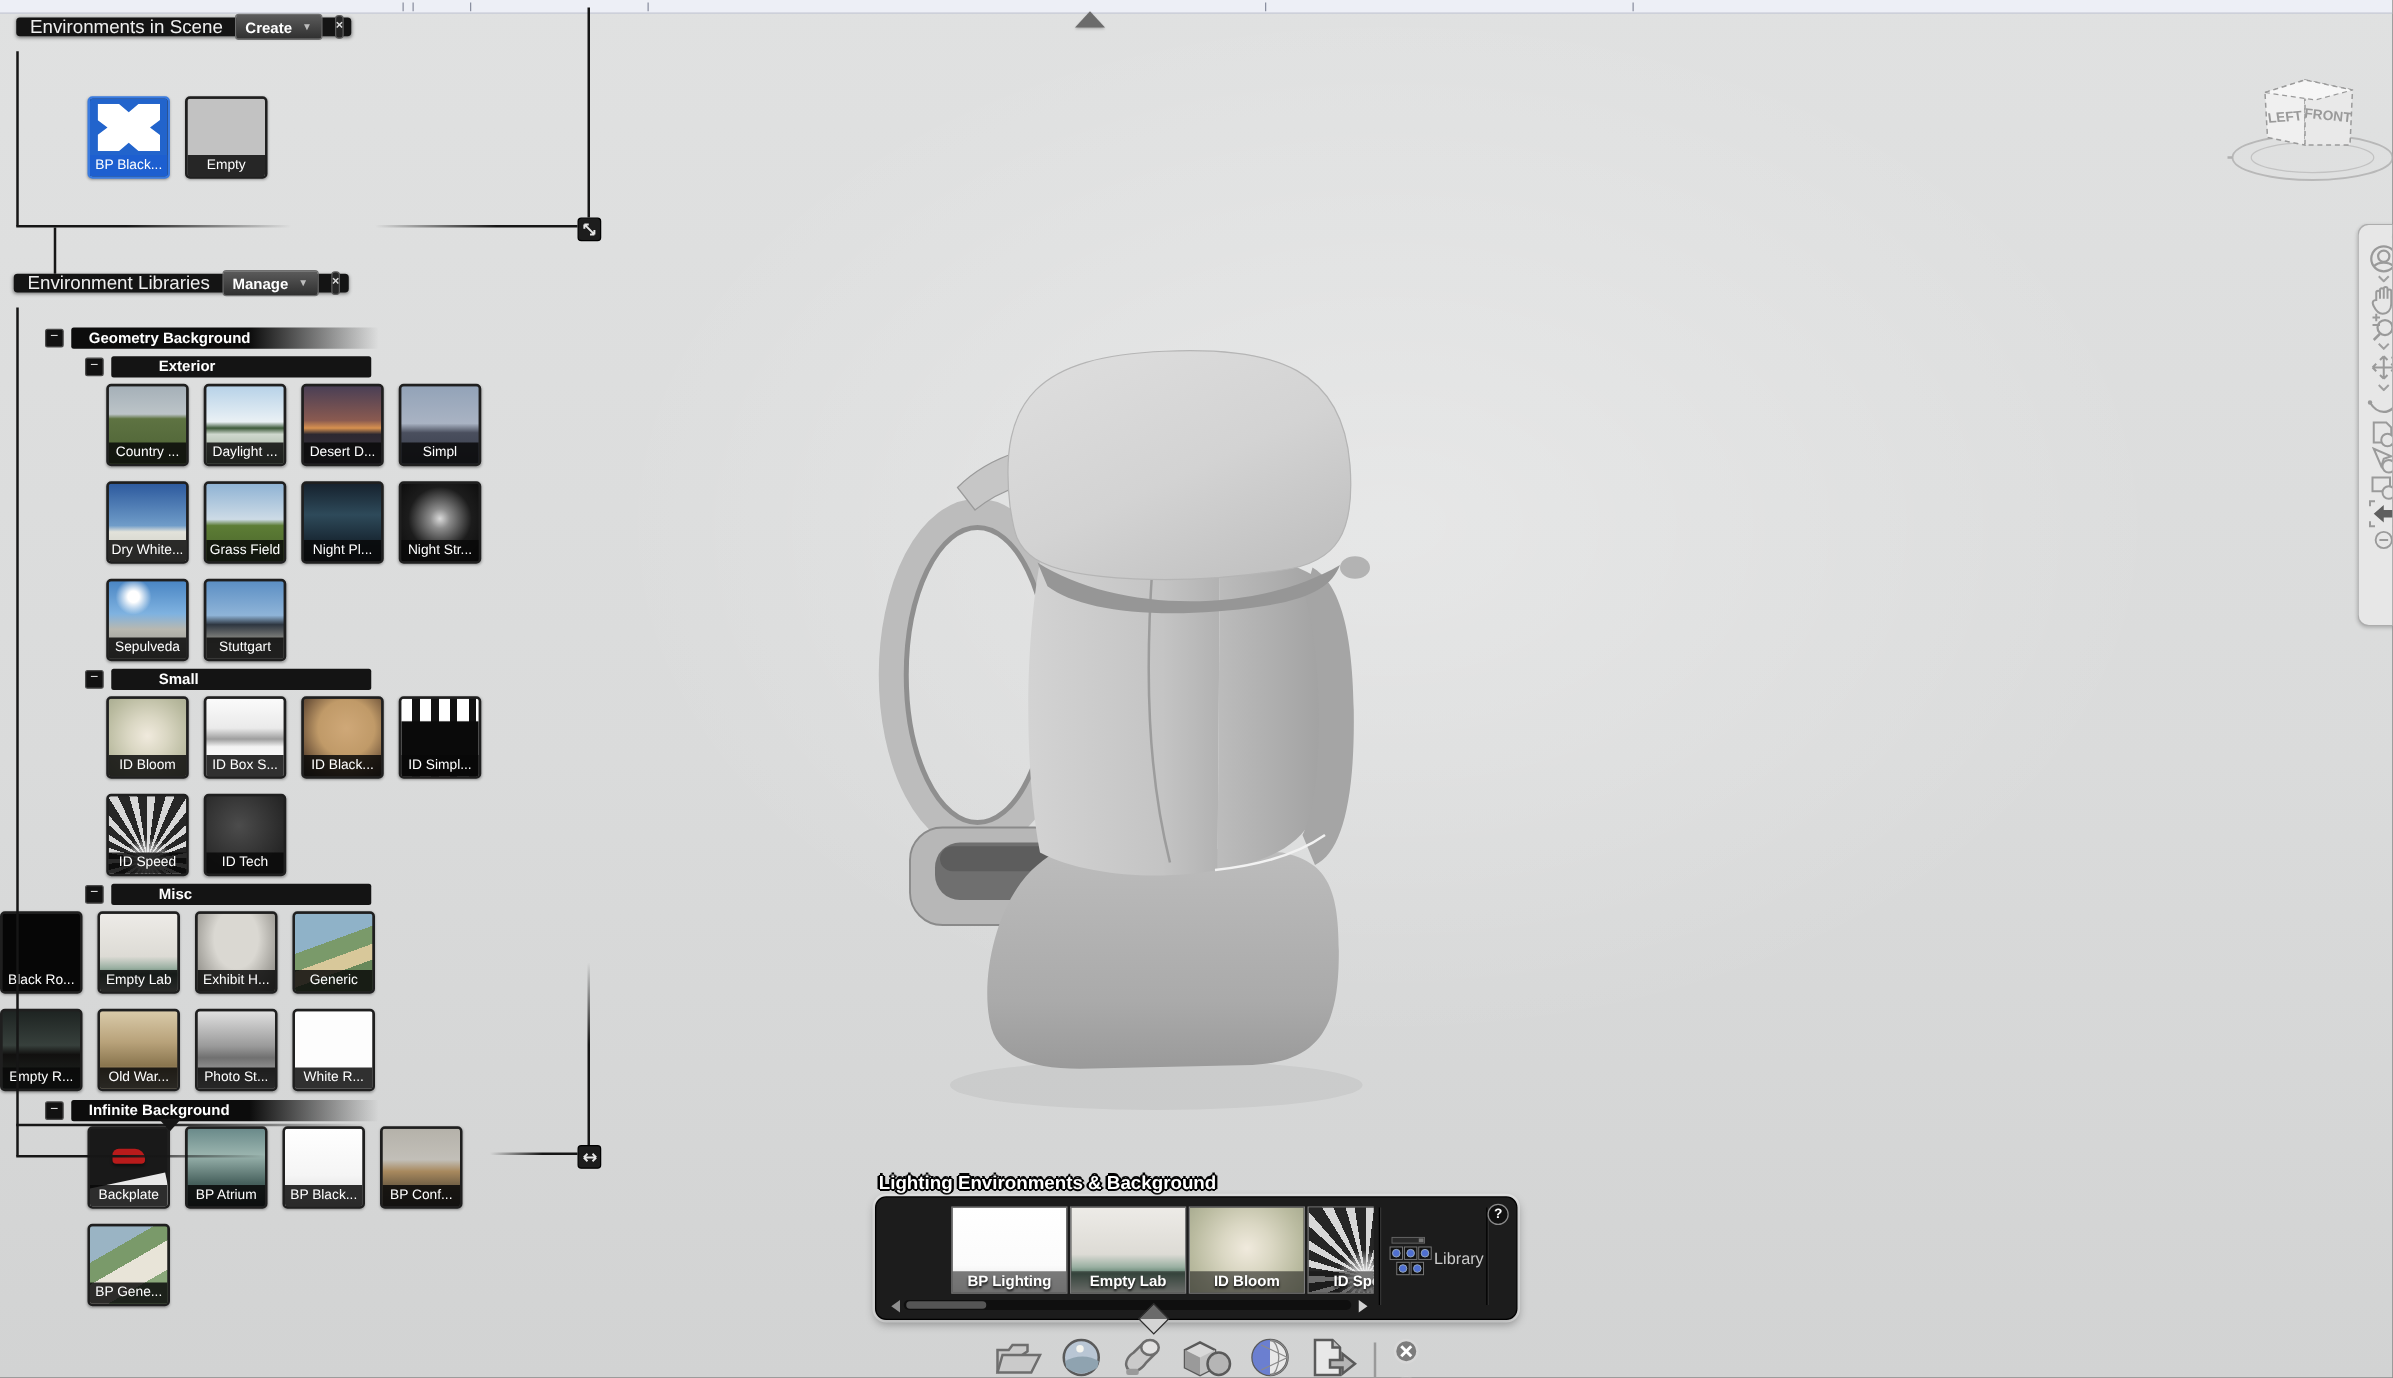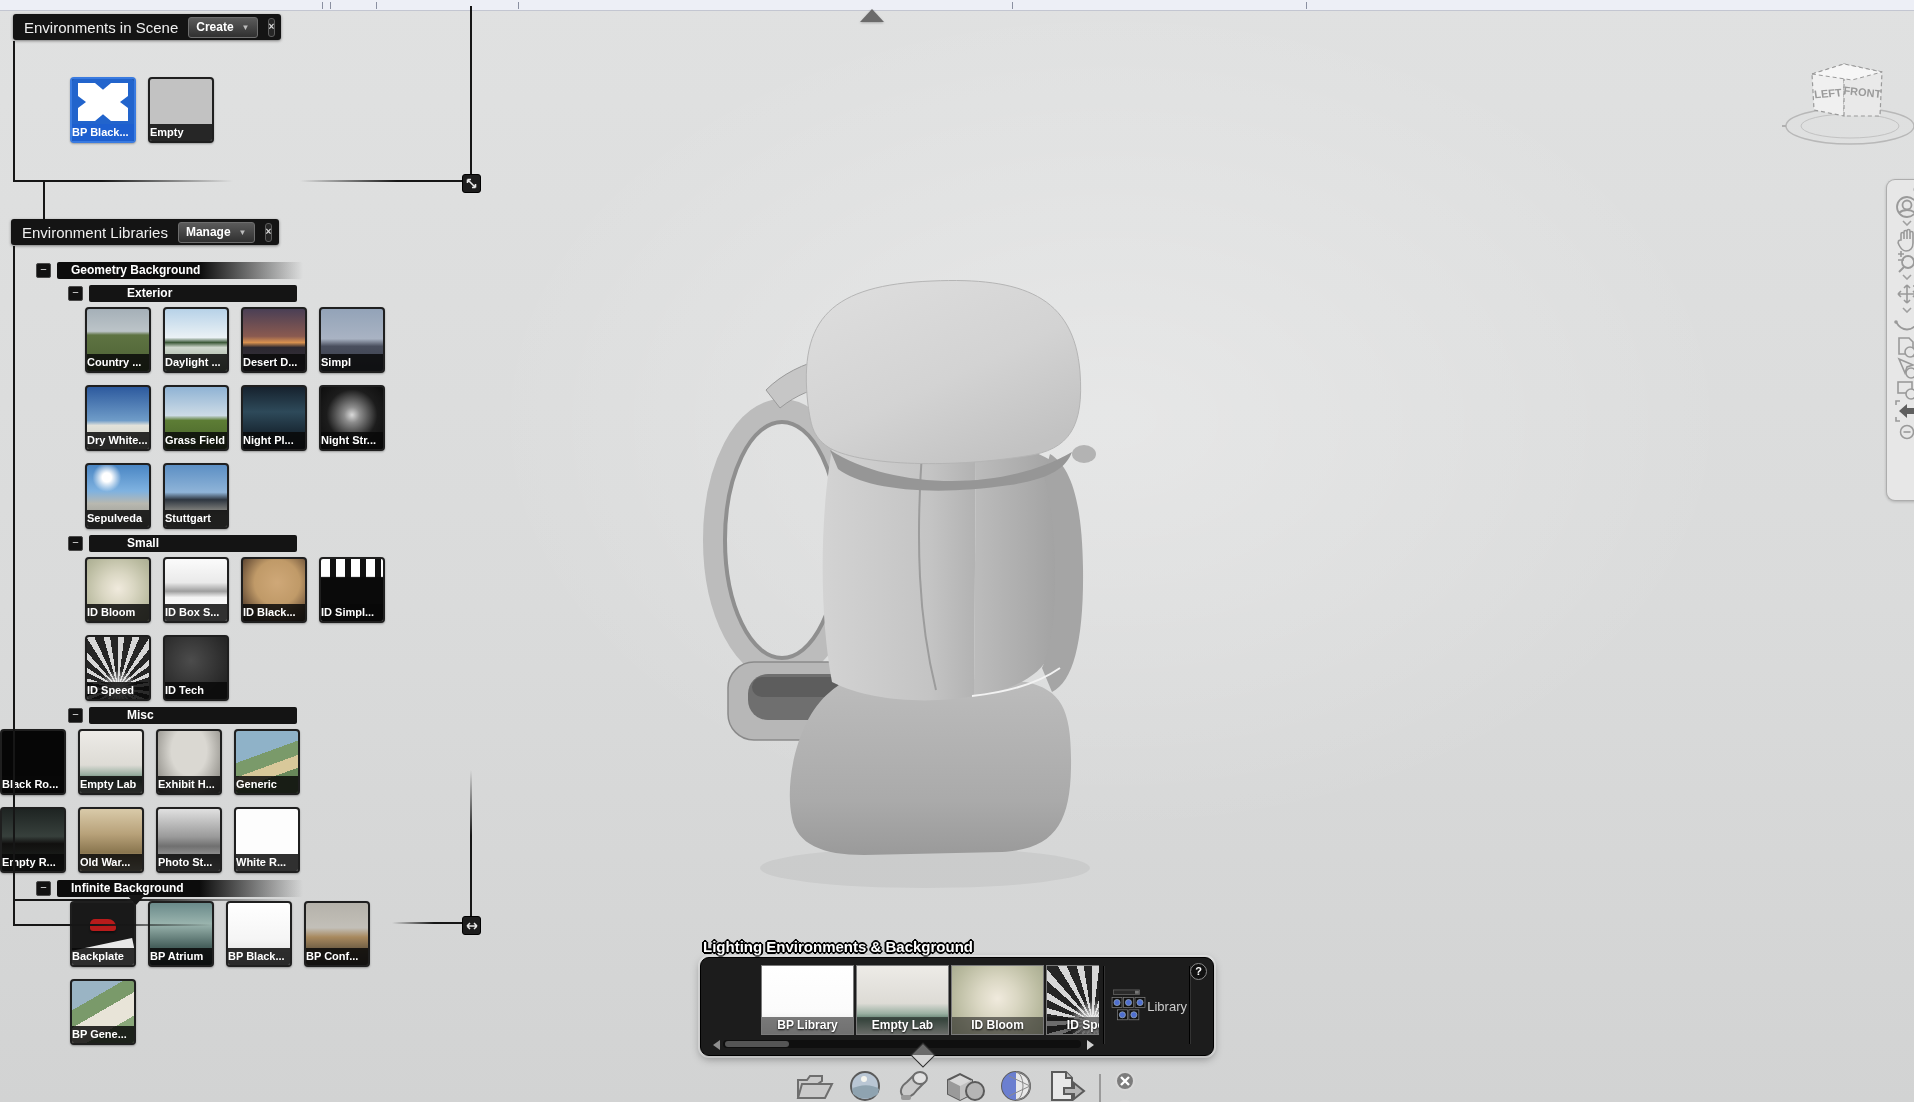--- a/index.html
+++ b/index.html
@@ -6,36 +6,36 @@
   #screen{position:relative;width:1914px;height:1102px;overflow:hidden;
     font-family:"Liberation Sans","DejaVu Sans",sans-serif;
     background:
       radial-gradient(ellipse 900px 600px at 58% 38%, rgba(255,255,255,0.30), rgba(255,255,255,0) 70%),
       linear-gradient(180deg,#e0e1e1 0%,#dadbdb 55%,#d2d3d3 100%);}
   
   .top-strip{position:absolute;left:0;top:0;width:100%;height:10px;background:#edeff6;border-bottom:1px solid #c3c6d1;}
   .tick{position:absolute;top:2px;width:1px;height:7px;background:#8a8fa0;}
   .menu-arrow{position:absolute;left:860px;top:9px;width:0;height:0;border-left:12px solid transparent;border-right:12px solid transparent;border-bottom:13px solid #6b6b6b;filter:drop-shadow(0 1px 1px rgba(0,0,0,0.25));}
   
-  .phead{position:absolute;height:26px;background:#141414;border-radius:3px;display:flex;align-items:center;padding:0 7px 0 11px;gap:10px;box-shadow:0 1px 3px rgba(0,0,0,0.45);}
+  .phead{position:absolute;height:15px;background:#141414;border-radius:3px;display:flex;align-items:center;padding:0 7px 0 11px;gap:10px;box-shadow:0 1px 3px rgba(0,0,0,0.45);}
   .phead .ptitle{color:#efefef;font-size:15px;white-space:nowrap;}
   .pbtn{height:19px;background:linear-gradient(180deg,#5b5b5b,#303030);border:1px solid #6e6e6e;border-radius:3px;color:#fff;font-size:12px;font-weight:bold;display:flex;align-items:center;gap:8px;padding:0 7px;cursor:default;}
   .pbtn .dd{font-size:8px;color:#bdbdbd;}
   .xbtn{width:17px;height:17px;background:#262626;border:1px solid #5c5c5c;border-radius:3px;color:#ddd;font-size:10px;line-height:15px;text-align:center;font-weight:bold;}
   
   .ln{position:absolute;background:#161616;}
   .fade-r{background:linear-gradient(90deg,#161616 0%,#161616 40%,rgba(22,22,22,0) 100%);}
   .fade-l{background:linear-gradient(270deg,#161616 0%,#161616 40%,rgba(22,22,22,0) 100%);}
   .fade-t{background:linear-gradient(0deg,#161616 0%,#161616 55%,rgba(22,22,22,0) 100%);}
   .grip{position:absolute;width:17px;height:17px;background:#1d1d1d;border:1px solid #000;border-radius:3px;display:flex;align-items:center;justify-content:center;}
   .scroll-tri{position:absolute;width:0;height:0;border-left:9px solid transparent;border-right:9px solid transparent;border-top:10px solid #161616;}
   
   .thumb{width:62px;height:62px;border:2px solid #1f1f1f;border-radius:4px;background:#222;position:relative;overflow:hidden;box-shadow:0 1px 2px rgba(0,0,0,0.3);}
   .thumb .timg{position:absolute;inset:0;}
-  .thumb .tlabel{position:absolute;left:0;right:0;bottom:0;height:17px;background:rgba(8,8,8,0.84);color:#fff;font-size:11px;font-weight:bold;text-align:left;line-height:17px;white-space:nowrap;overflow:hidden;}
+  .thumb .tlabel{position:absolute;left:0;right:0;bottom:0;height:17px;background:rgba(8,8,8,0.84);color:#fff;font-size:11px;font-weight:normal;text-align:center;line-height:17px;white-space:nowrap;overflow:hidden;}
   .thumb.sel{border-color:#3a7be0;}
   .thumb.sel .tlabel{background:#1d5fd0;}
   .grid{display:flex;flex-wrap:wrap;gap:12px;width:372px;}
   
   .group-row,.section-row{display:flex;align-items:center;gap:6px;}
   .minus{width:13px;height:13px;background:#121212;border:1px solid #4a4a4a;border-radius:2px;color:#e8e8e8;font-size:11px;line-height:11px;text-align:center;flex:0 0 auto;}
   .bar{height:17px;color:#fff;font-size:12px;font-weight:bold;line-height:17px;border-radius:2px;}
   .bar.fade{width:232px;padding-left:14px;background:linear-gradient(90deg,#0c0c0c 0%,#0c0c0c 58%,rgba(12,12,12,0) 100%);}
   .bar.solid{width:170px;padding-left:38px;background:#141414;}
   
@@ -374,21 +374,21 @@
     <svg width="12" height="8" viewBox="0 0 12 8">
         <path d="M1 4 L11 4 M1 4 L4 1 M1 4 L4 7 M11 4 L8 1 M11 4 L8 7" stroke="#e8e8e8" stroke-width="1.5"></path>
       </svg>
   </div>
 
   <div class="lt-title">Lighting Environments &amp; Background</div>
   <div class="lt-panel">
     <div class="lt-thumbs" id="lighting-thumbs">
         <div class="lt-thumb">
           <div class="timg art-bpgradient" style="position: absolute; inset: 0px;"></div>
-          <div class="tlabel">BP Library</div>
+          <div class="tlabel">BP Lighting</div>
         </div>
         <div class="lt-thumb">
           <div class="timg art-emptylab" style="position: absolute; inset: 0px;"></div>
           <div class="tlabel">Empty Lab</div>
         </div>
         <div class="lt-thumb">
           <div class="timg art-idbloom" style="position: absolute; inset: 0px;"></div>
           <div class="tlabel">ID Bloom</div>
         </div>
         <div class="lt-thumb">

